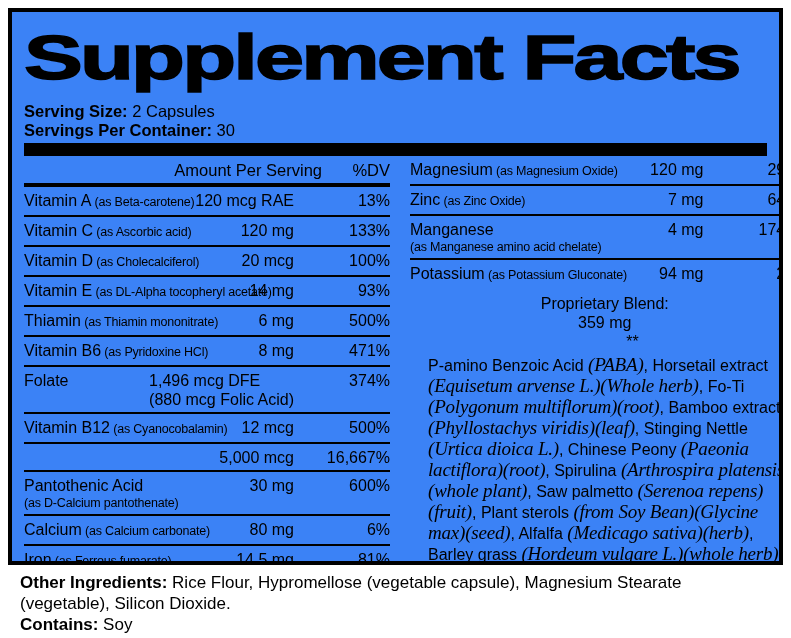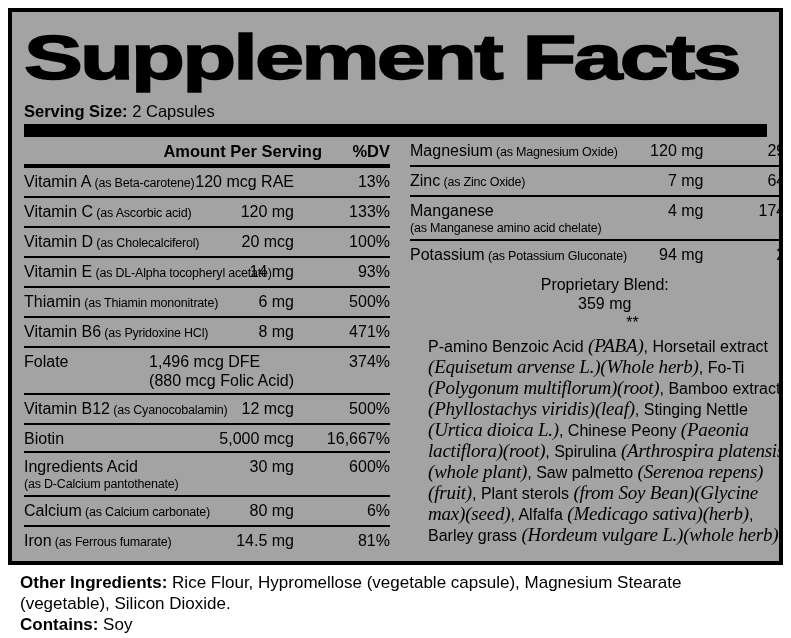--- a/index.html
+++ b/index.html
@@ -1,37 +1,37 @@
 <!DOCTYPE html>
 <html><head>
 <meta charset="utf-8">
 <style>
   * { margin:0; padding:0; box-sizing:border-box; }
   html,body { width:791px; height:638px; background:#fff; color:#000;
     font-family:"Liberation Sans", sans-serif; position:relative; overflow:hidden; }
 
   .label-box { position:absolute; left:8px; top:8px; width:775px; height:557px;
-    border:4px solid #000; background:#a3a3a3; padding:0 12px; overflow:hidden; }
+    border:4px solid #000; background:#3b82f6; padding:0 12px; overflow:hidden; }
 
   .title-wrap { height:88px; margin-top:2px; overflow:visible; }
   .title { display:inline-block; font-size:63px; font-weight:bold; letter-spacing:-2px;
     line-height:86px; white-space:nowrap; transform:scaleX(1.40); transform-origin:0 50%;
     -webkit-text-stroke:1.5px #000; }
 
   .serving { font-size:16.5px; line-height:19px; }
   .serving .lbl { font-weight:bold; }
 
   .bar-top { height:13px; background:#000; margin-top:3px; }
 
   .columns { display:flex; align-items:stretch; height:401px; }
   .col-left  { width:376px; padding-right:10px; }
   .v-divider { width:3px; background:#000; }
   .col-right { flex:1; padding-left:10px; display:flex; flex-direction:column; }
 
-  .col-header { display:flex; align-items:baseline; font-weight:bold; font-size:16.5px;
+  .col-header { display:flex; align-items:baseline; font-weight:normal; font-size:16.5px;
     padding:5px 0 3px 0; }
   .col-header .h-amount { flex:1; text-align:right; }
   .col-header .h-dv { width:68px; text-align:right; flex-shrink:0; }
   .header-rule { height:4px; background:#000; }
 
   .nf-row { display:flex; align-items:flex-start; padding:4px 0 3px 0;
     border-bottom:2px solid #000; font-size:16px; line-height:19px;gap:28px; }
   .rows > .nf-row:last-child { border-bottom:none; }
   .row-name { flex:1 1 auto; min-width:0; white-space:nowrap; }
   .qualifier { font-size:12.5px; letter-spacing:-0.2px; }
@@ -62,20 +62,24 @@
 <div class="label-box">
 
   <div class="title-wrap">
     <span class="title">Supplement Facts</span>
   </div>
 
   <div class="serving">
     <span class="lbl">Serving Size:</span>
     <span>2 Capsules</span>
   </div>
+  <div class="serving">
+    <span class="lbl">Servings Per Container:</span>
+    <span>30</span>
+  </div>
 
   <div class="bar-top"></div>
 
   <div class="columns">
 
     <div class="col-left">
       <div class="col-header">
         <div class="h-amount">Amount Per Serving</div>
         <div class="h-dv">%DV</div>
       </div>
@@ -132,28 +136,27 @@
             <div class="row-dv">374%</div>
           </div>
           <div class="nf-row">
             <div class="row-name"><span class="item-name">Vitamin B12</span><span class="qualifier">&nbsp;(as Cyanocobalamin)</span></div>
             <div class="row-amount">
               <div>12 mcg</div>
             </div>
             <div class="row-dv">500%</div>
           </div>
           <div class="nf-row">
-            <div class="row-name"><span class="item-name">Biotin</span></div>
             <div class="row-amount">
               <div>5,000 mcg</div>
             </div>
             <div class="row-dv">16,667%</div>
           </div>
           <div class="nf-row">
-            <div class="row-name"><span class="item-name">Ingredients Acid</span><span class="qualifier second">(as  D-Calcium pantothenate)</span></div>
+            <div class="row-name"><span class="item-name">Pantothenic Acid</span><span class="qualifier second">(as  D-Calcium pantothenate)</span></div>
             <div class="row-amount">
               <div>30 mg</div>
             </div>
             <div class="row-dv">600%</div>
           </div>
           <div class="nf-row">
             <div class="row-name"><span class="item-name">Calcium</span><span class="qualifier">&nbsp;(as Calcium carbonate)</span></div>
             <div class="row-amount">
               <div>80 mg</div>
             </div>

